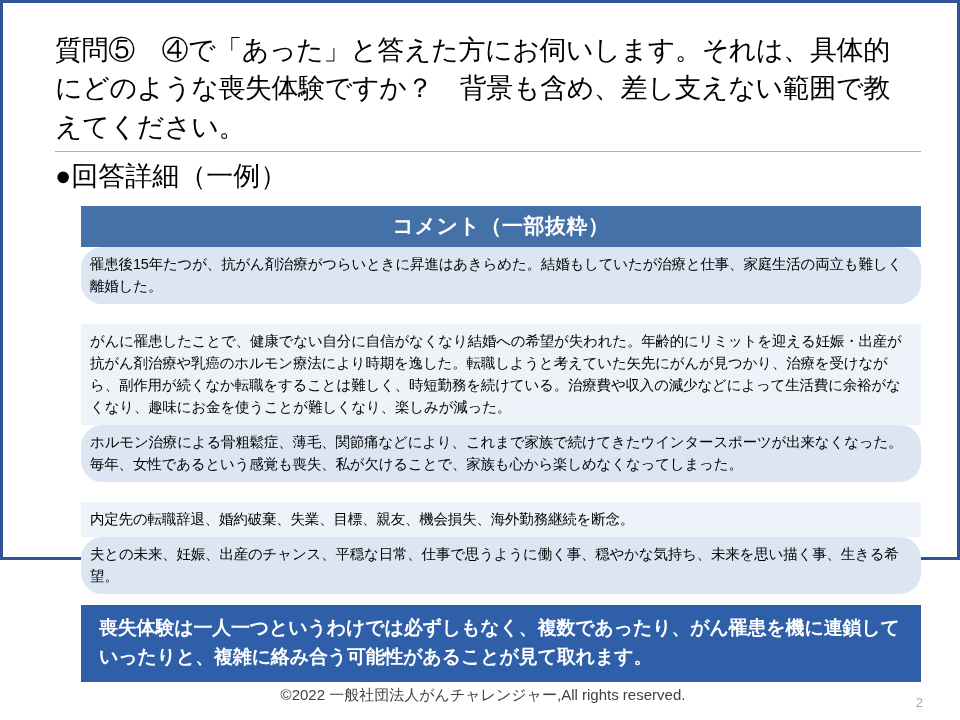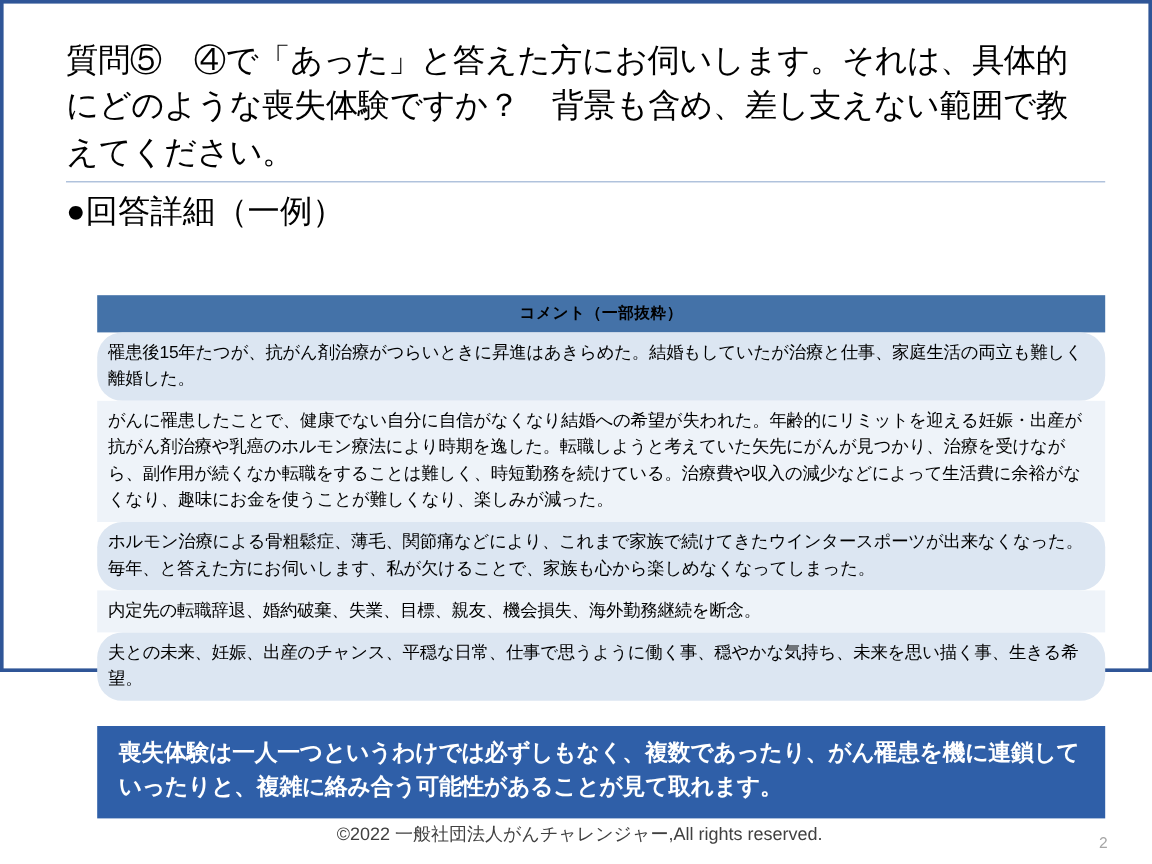--- a/index.html
+++ b/index.html
@@ -53,42 +53,42 @@
     color: #000000;
   }
   .table-wrap {
     position: absolute;
     left: 78px;
     top: 203px;
     width: 840px;
   }
   .table-header {
     background: #4472a8;
-    color: #000000;
+    color: #ffffff;
     text-align: center;
-    font-size: 13px;
+    font-size: 21px;
     font-weight: bold;
     padding: 6px 0 7px 0;
     letter-spacing: 0.5px;
-    margin-top: 40px;
   }
   .row {
     font-size: 14.5px;
     line-height: 1.52;
     padding: 6px 9px 7px 9px;
     color: #000000;
     letter-spacing: -0.2px;
     box-sizing: border-box;
   }
   .row.odd {
     background: #dce6f2;
     border-radius: 21px;
   }
   .row.even {
     background: #eef3f9;
+    margin-top: 20px;
   }
   .callout {
     position: absolute;
     left: 78px;
     top: 602px;
     width: 840px;
     background: #2f5fa8;
     color: #ffffff;
     font-size: 19px;
     font-weight: bold;
@@ -124,21 +124,21 @@
   </div>
 
   <div class="divider"></div>
 
   <div class="subhead">●回答詳細（一例）</div>
 
   <div class="table-wrap">
     <div class="table-header">コメント（一部抜粋）</div>
     <div class="row odd">罹患後15年たつが、抗がん剤治療がつらいときに昇進はあきらめた。結婚もしていたが治療と仕事、家庭生活の両立も難しく離婚した。</div>
     <div class="row even">がんに罹患したことで、健康でない自分に自信がなくなり結婚への希望が失われた。年齢的にリミットを迎える妊娠・出産が抗がん剤治療や乳癌のホルモン療法により時期を逸した。転職しようと考えていた矢先にがんが見つかり、治療を受けながら、副作用が続くなか転職をすることは難しく、時短勤務を続けている。治療費や収入の減少などによって生活費に余裕がなくなり、趣味にお金を使うことが難しくなり、楽しみが減った。</div>
-    <div class="row odd">ホルモン治療による骨粗鬆症、薄毛、関節痛などにより、これまで家族で続けてきたウインタースポーツが出来なくなった。毎年、と答えた方にお伺いします、私が欠けることで、家族も心から楽しめなくなってしまった。</div>
+    <div class="row odd">ホルモン治療による骨粗鬆症、薄毛、関節痛などにより、これまで家族で続けてきたウインタースポーツが出来なくなった。毎年、女性であるという感覚も喪失、私が欠けることで、家族も心から楽しめなくなってしまった。</div>
     <div class="row even">内定先の転職辞退、婚約破棄、失業、目標、親友、機会損失、海外勤務継続を断念。</div>
     <div class="row odd">夫との未来、妊娠、出産のチャンス、平穏な日常、仕事で思うように働く事、穏やかな気持ち、未来を思い描く事、生きる希望。</div>
   </div>
 
   <div class="callout">喪失体験は一人一つというわけでは必ずしもなく、複数であったり、がん罹患を機に連鎖していったりと、複雑に絡み合う可能性があることが見て取れます。</div>
 
   <div class="footer">©2022 一般社団法人がんチャレンジャー,All rights reserved.</div>
 
   <div class="page-number">2</div>
 

